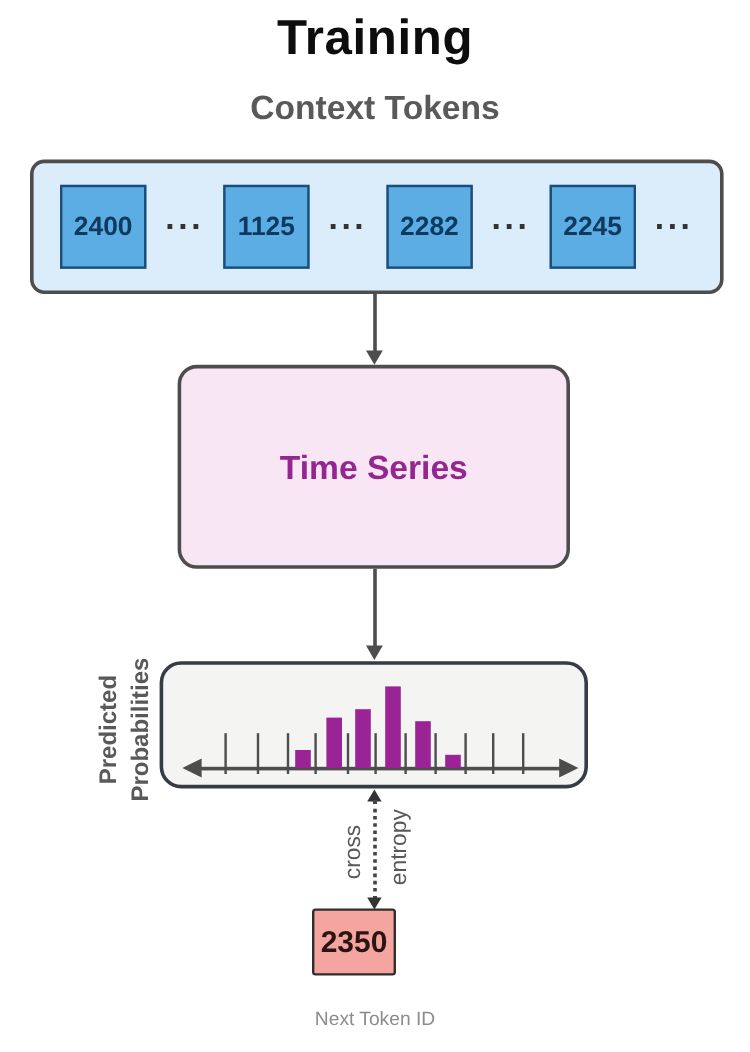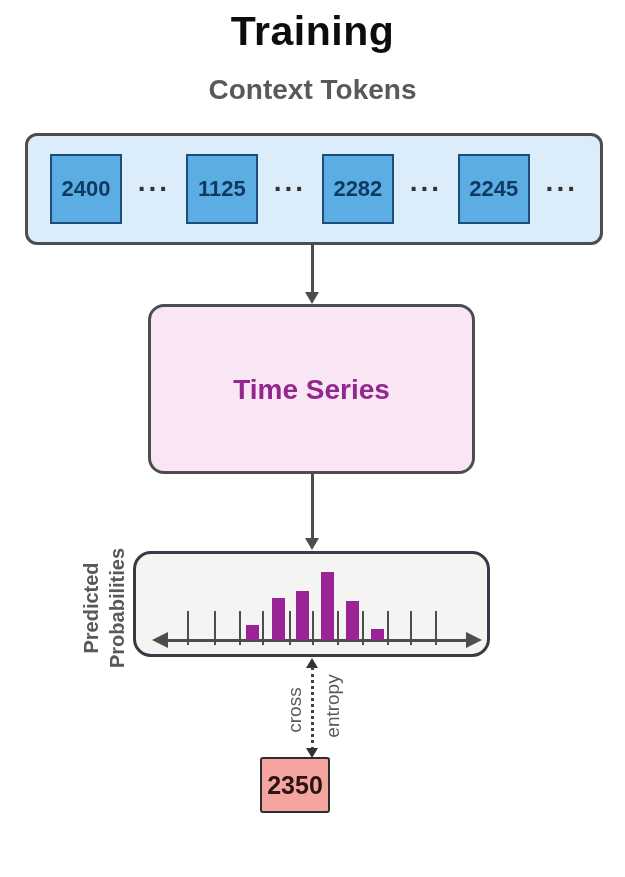--- a/index.html
+++ b/index.html
@@ -155,14 +155,15 @@
 
   <div class="arrowhead-up-small"></div>
   <div class="dotted-line"></div>
   <div class="arrowhead-down-small"></div>
 
   <div class="vlabel cross-word">cross</div>
   <div class="vlabel entropy-word">entropy</div>
 
   <div class="target-box">2350</div>
 
+  <div class="target-caption">Next Token ID</div>
 
 </div>
 
 </body></html>

